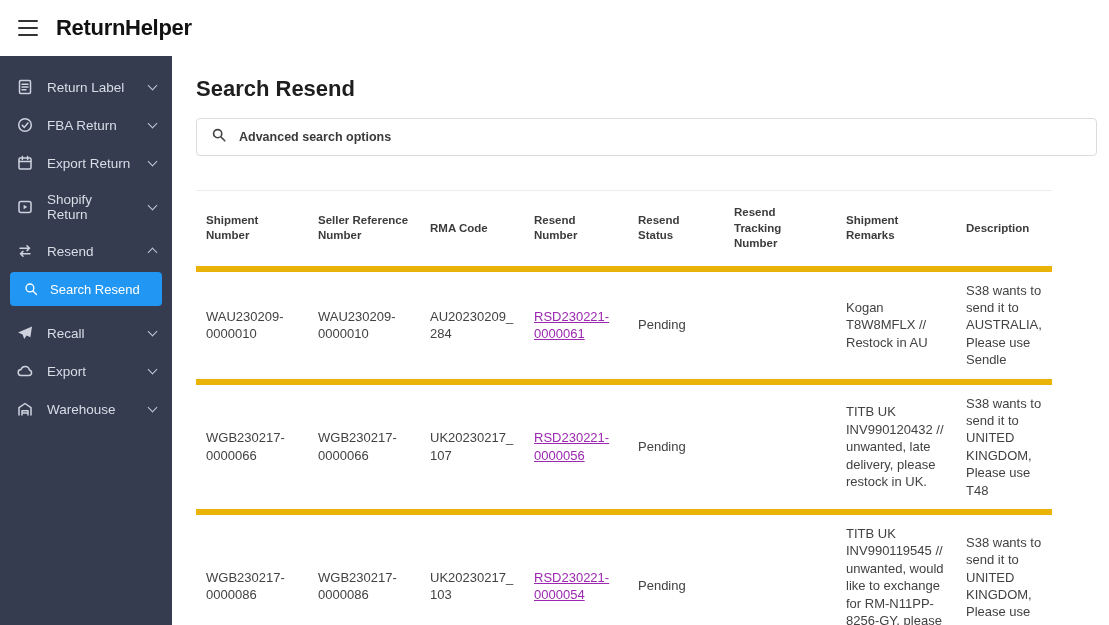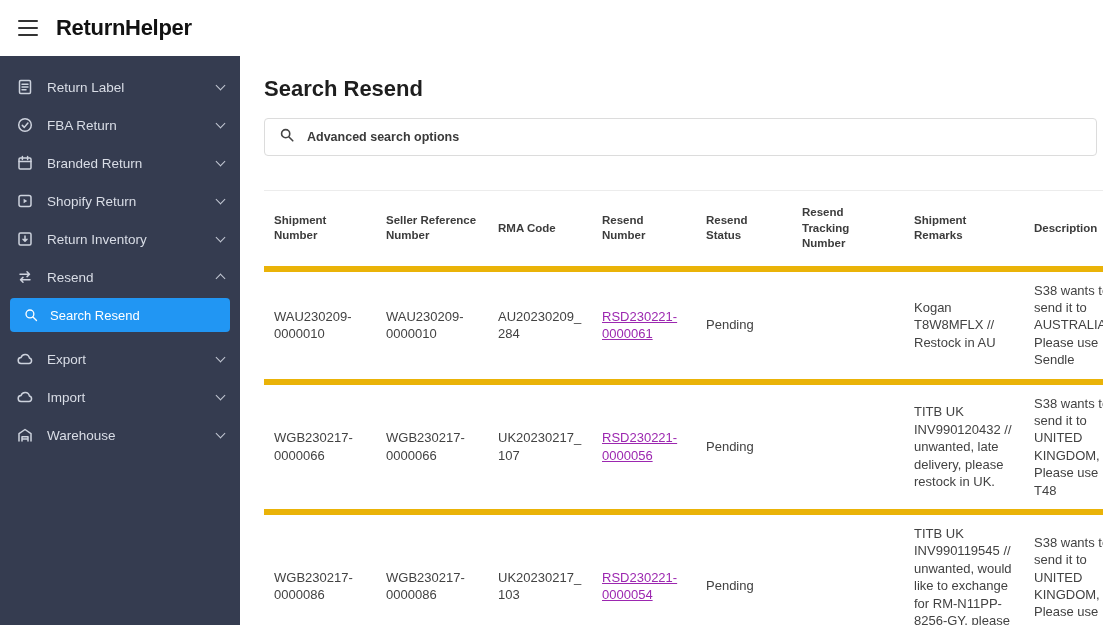--- a/index.html
+++ b/index.html
@@ -11,21 +11,21 @@
             padding:12px 18px; background:#fff; }
   .hamburger { width:20px; height:16px; display:flex; flex-direction:column;
                justify-content:space-between; cursor:pointer; }
   .hamburger span { display:block; height:2px; background:#333; border-radius:1px; }
   .logo { font-size:22px; font-weight:700; color:#121212; letter-spacing:-0.3px; }
 
   
   .layout { display:flex; height:569px; }
 
   
-  .sidebar { width:240px; flex-shrink:0; background:#353c50; color:#d9dde6;
+  .sidebar { width:172px; flex-shrink:0; background:#353c50; color:#d9dde6;
              padding-top:12px; overflow:hidden; }
   .nav-item { display:flex; align-items:center; gap:13px;
               padding:10px 16px; font-size:13.5px; cursor:pointer; }
   .nav-icon { width:18px; height:18px; flex-shrink:0; display:flex;
               align-items:center; justify-content:center; }
   .nav-icon svg { width:18px; height:18px; stroke:#cdd2dd; fill:none;
                   stroke-width:1.5; stroke-linecap:round; stroke-linejoin:round; }
   .chev { margin-left:auto; width:7px; height:7px;
           border-right:1.6px solid #c3c8d3; border-bottom:1.6px solid #c3c8d3;
           transform:rotate(45deg); margin-top:-3px; }
@@ -92,77 +92,67 @@
         <span class="nav-label">FBA Return</span>
         <span class="chev down"></span>
       </div>
       <div class="nav-item">
         <span class="nav-icon">
           <svg viewBox="0 0 18 18">
             <rect x="3" y="4" width="12" height="11" rx="1.2"></rect>
             <path d="M3 7.4h12M6.4 2.4v3M11.6 2.4v3"></path>
           </svg>
         </span>
-        <span class="nav-label">Branded Return</span>
+        <span class="nav-label">Export Return</span>
         <span class="chev down"></span>
       </div>
       <div class="nav-item">
         <span class="nav-icon">
           <svg viewBox="0 0 18 18">
             <rect x="3" y="3.6" width="12" height="10.8" rx="2"></rect>
             <path d="M7.6 6.8l3.6 2.2-3.6 2.2z" fill="#cdd2dd" stroke="none"></path>
           </svg>
         </span>
         <span class="nav-label">Shopify Return</span>
         <span class="chev down"></span>
       </div>
       <div class="nav-item">
         <span class="nav-icon">
           <svg viewBox="0 0 18 18">
-            <rect x="3" y="3" width="12" height="12" rx="1.5"></rect>
-            <path d="M9 6v5M7 9.3l2 2 2-2"></path>
-          </svg>
-        </span>
-        <span class="nav-label">Return Inventory</span>
-        <span class="chev down"></span>
-      </div>
-      <div class="nav-item">
-        <span class="nav-icon">
-          <svg viewBox="0 0 18 18">
             <path d="M4 6.2h9.2M11 3.8l2.5 2.4L11 8.6M14 11.8H4.8M7 9.4l-2.5 2.4L7 14.2"></path>
           </svg>
         </span>
         <span class="nav-label">Resend</span>
         <span class="chev up"></span>
       </div>
       <div class="sub-item">
         <span class="nav-icon">
           <svg viewBox="0 0 18 18">
             <circle cx="7.8" cy="7.8" r="4.4"></circle>
             <path d="M11.2 11.2L15.2 15.2"></path>
           </svg>
         </span>
         <span>Search Resend</span>
       </div>
       <div class="nav-item">
         <span class="nav-icon">
           <svg viewBox="0 0 18 18">
+            <path d="M16 2.5L2 8.6l4.6 1.8L8.2 15l2.4-3.4 3.8 1.6z" fill="#cdd2dd" stroke="none"></path>
+          </svg>
+        </span>
+        <span class="nav-label">Recall</span>
+        <span class="chev down"></span>
+      </div>
+      <div class="nav-item">
+        <span class="nav-icon">
+          <svg viewBox="0 0 18 18">
             <path d="M5.4 13.6a3 3 0 0 1-.4-6A4.3 4.3 0 0 1 13.4 8a2.85 2.85 0 0 1-.4 5.6z"></path>
           </svg>
         </span>
         <span class="nav-label">Export</span>
-        <span class="chev down"></span>
-      </div>
-      <div class="nav-item">
-        <span class="nav-icon">
-          <svg viewBox="0 0 18 18">
-            <path d="M5.4 13.6a3 3 0 0 1-.4-6A4.3 4.3 0 0 1 13.4 8a2.85 2.85 0 0 1-.4 5.6z"></path>
-          </svg>
-        </span>
-        <span class="nav-label">Import</span>
         <span class="chev down"></span>
       </div>
       <div class="nav-item">
         <span class="nav-icon">
           <svg viewBox="0 0 18 18">
             <path d="M3 15V7.6l6-4.1 6 4.1V15"></path>
             <path d="M6 15v-4.2h6V15M6 12.9h6"></path>
           </svg>
         </span>
         <span class="nav-label">Warehouse</span>

